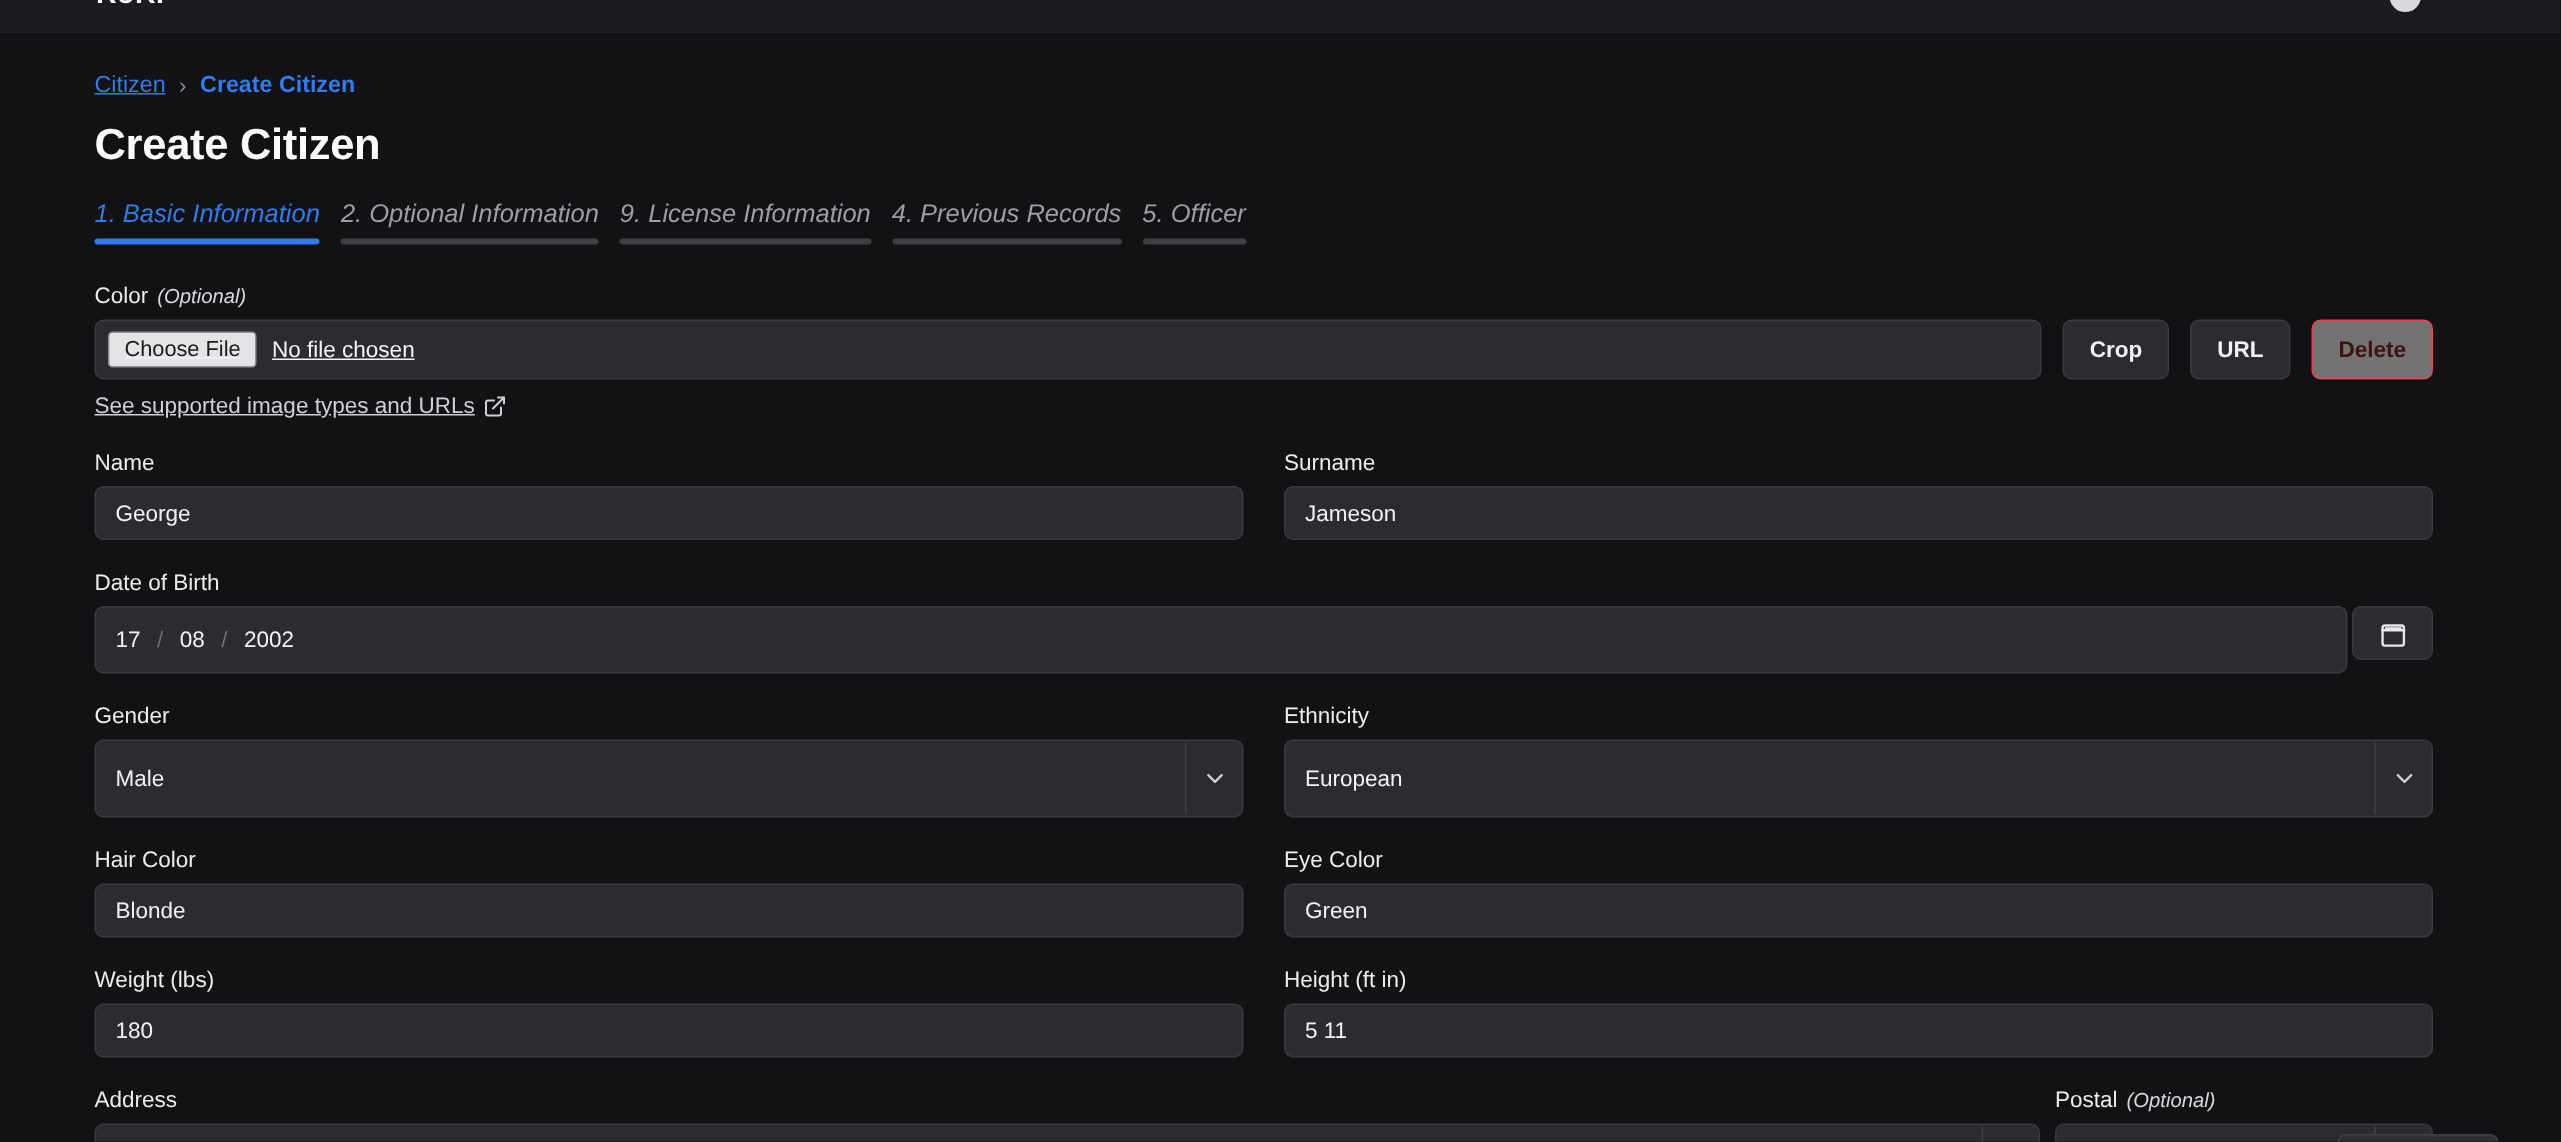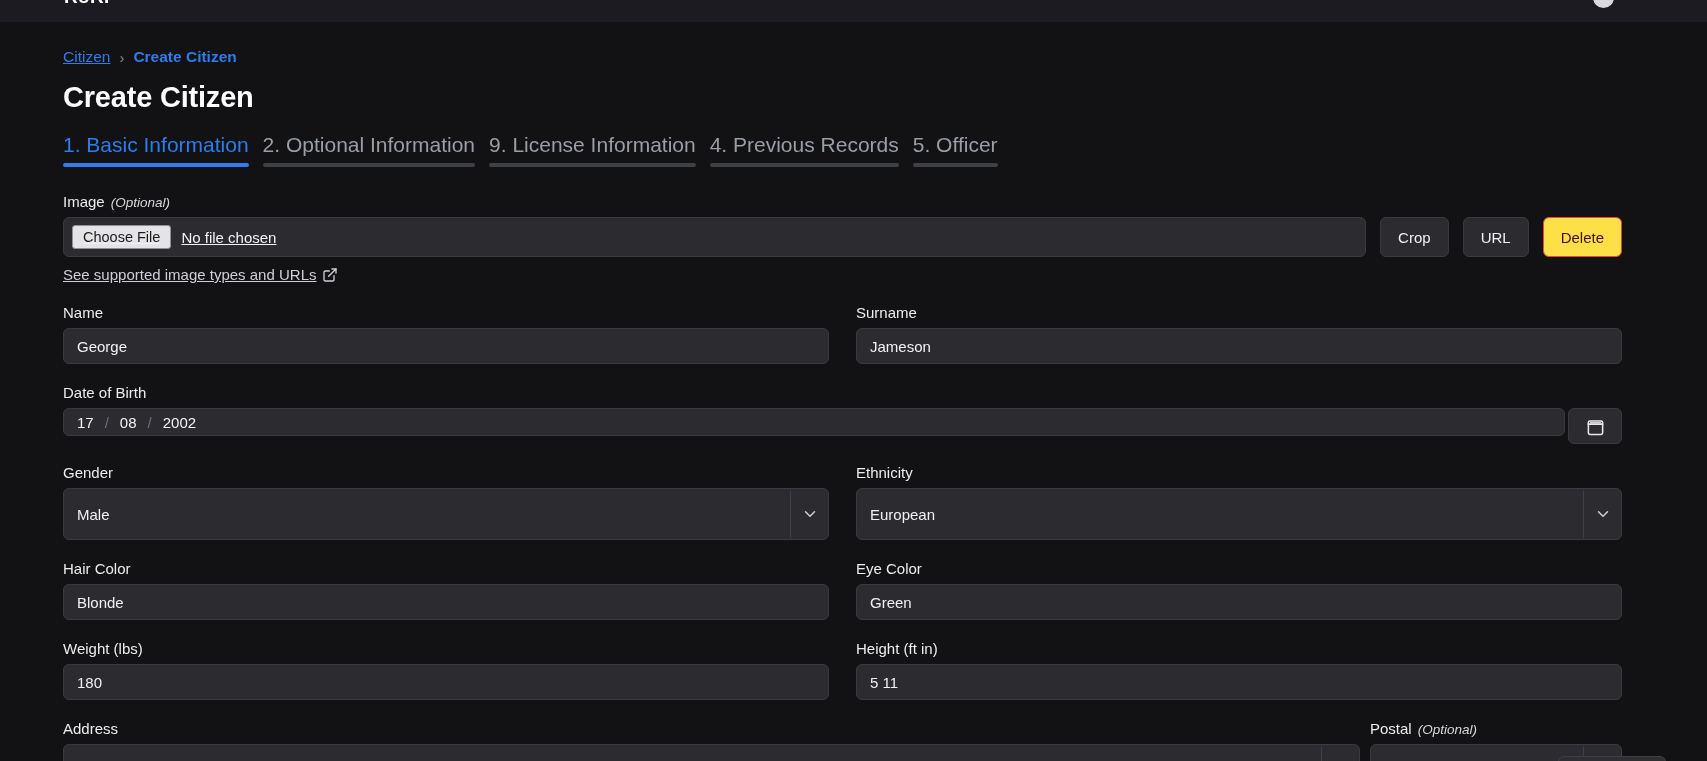--- a/index.html
+++ b/index.html
@@ -56,21 +56,21 @@
     margin-top: 15px;
     font-size: 29px;
     font-weight: 700;
     color: #fcfcfd;
     letter-spacing: -0.2px;
   }
 
   
   .tabs { margin-top: 19px; display: flex; gap: 14px; }
   .tab { display: flex; flex-direction: column; cursor: pointer; }
-  .tab-label { font-size: 21px; color: #9c9ea6; padding-bottom: 6px; white-space: nowrap; }
+  .tab-label { font-size: 17px; color: #9c9ea6; padding-bottom: 6px; white-space: nowrap; font-style: italic; }
   .tab-bar { height: 4px; border-radius: 3px; background: #3f3f46; }
   .tab.active .tab-label { color: #2f7cec; }
   .tab.active .tab-bar { background: #2f7cec; }
 
   
   .form { margin-top: 26px; }
   .field-label {
     font-size: 15px;
     color: #ececef;
     margin-bottom: 7px;
@@ -143,23 +143,24 @@
   .img-btn {
     height: 40px;
     padding: 0 17px;
     background: #2b2b30;
     border: 1px solid #3a3a40;
     border-radius: 6px;
     color: #f2f2f4;
     font-size: 15px;
     font-family: inherit;
     cursor: pointer;
+    font-weight: bold;
   }
   .img-btn.danger {
-    background: #fde047;
+    background: #737373;
     border-color: #ea4449;
     color: #401214;
   }
 
   .support-link {
     margin-top: 9px;
     display: inline-flex;
     align-items: center;
     gap: 6px;
     font-size: 15px;
@@ -170,21 +171,21 @@
   .support-link svg { color: #cfcfd6; }
 
   .row { margin-top: 20px; }
   .grid-2 { display: grid; grid-template-columns: 1fr 1fr; gap: 27px; }
   .grid-addr { display: grid; grid-template-columns: 1fr 252px; gap: 10px; text-align: center; }
 
   
   .dob-wrap { display: flex; gap: 3px; }
   .dob-input {
     flex: 1;
-    height: 28px;
+    height: 45px;
     display: flex;
     align-items: center;
     padding: 0 13px;
     gap: 11px;
   }
   .dob-seg { color: #f2f2f4; }
   .dob-sep { color: #6e6e78; }
   .cal-btn {
     width: 54px;
     height: 36px;
@@ -245,21 +246,21 @@
     <div class="tab">
       <span class="tab-label">5. Officer</span>
       <div class="tab-bar"></div>
     </div>
   </div>
 
   <div class="form">
 
     <div>
       <div class="field-label">
-        <span>Image</span>
+        <span>Color</span>
         <span class="optional">(Optional)</span>
       </div>
       <div class="file-row">
         <div class="file-input">
           <button class="choose-file-btn">Choose File</button>
           <span class="no-file">No file chosen</span>
         </div>
         <button class="img-btn">Crop</button>
         <button class="img-btn">URL</button>
         <button class="img-btn danger">Delete</button>

